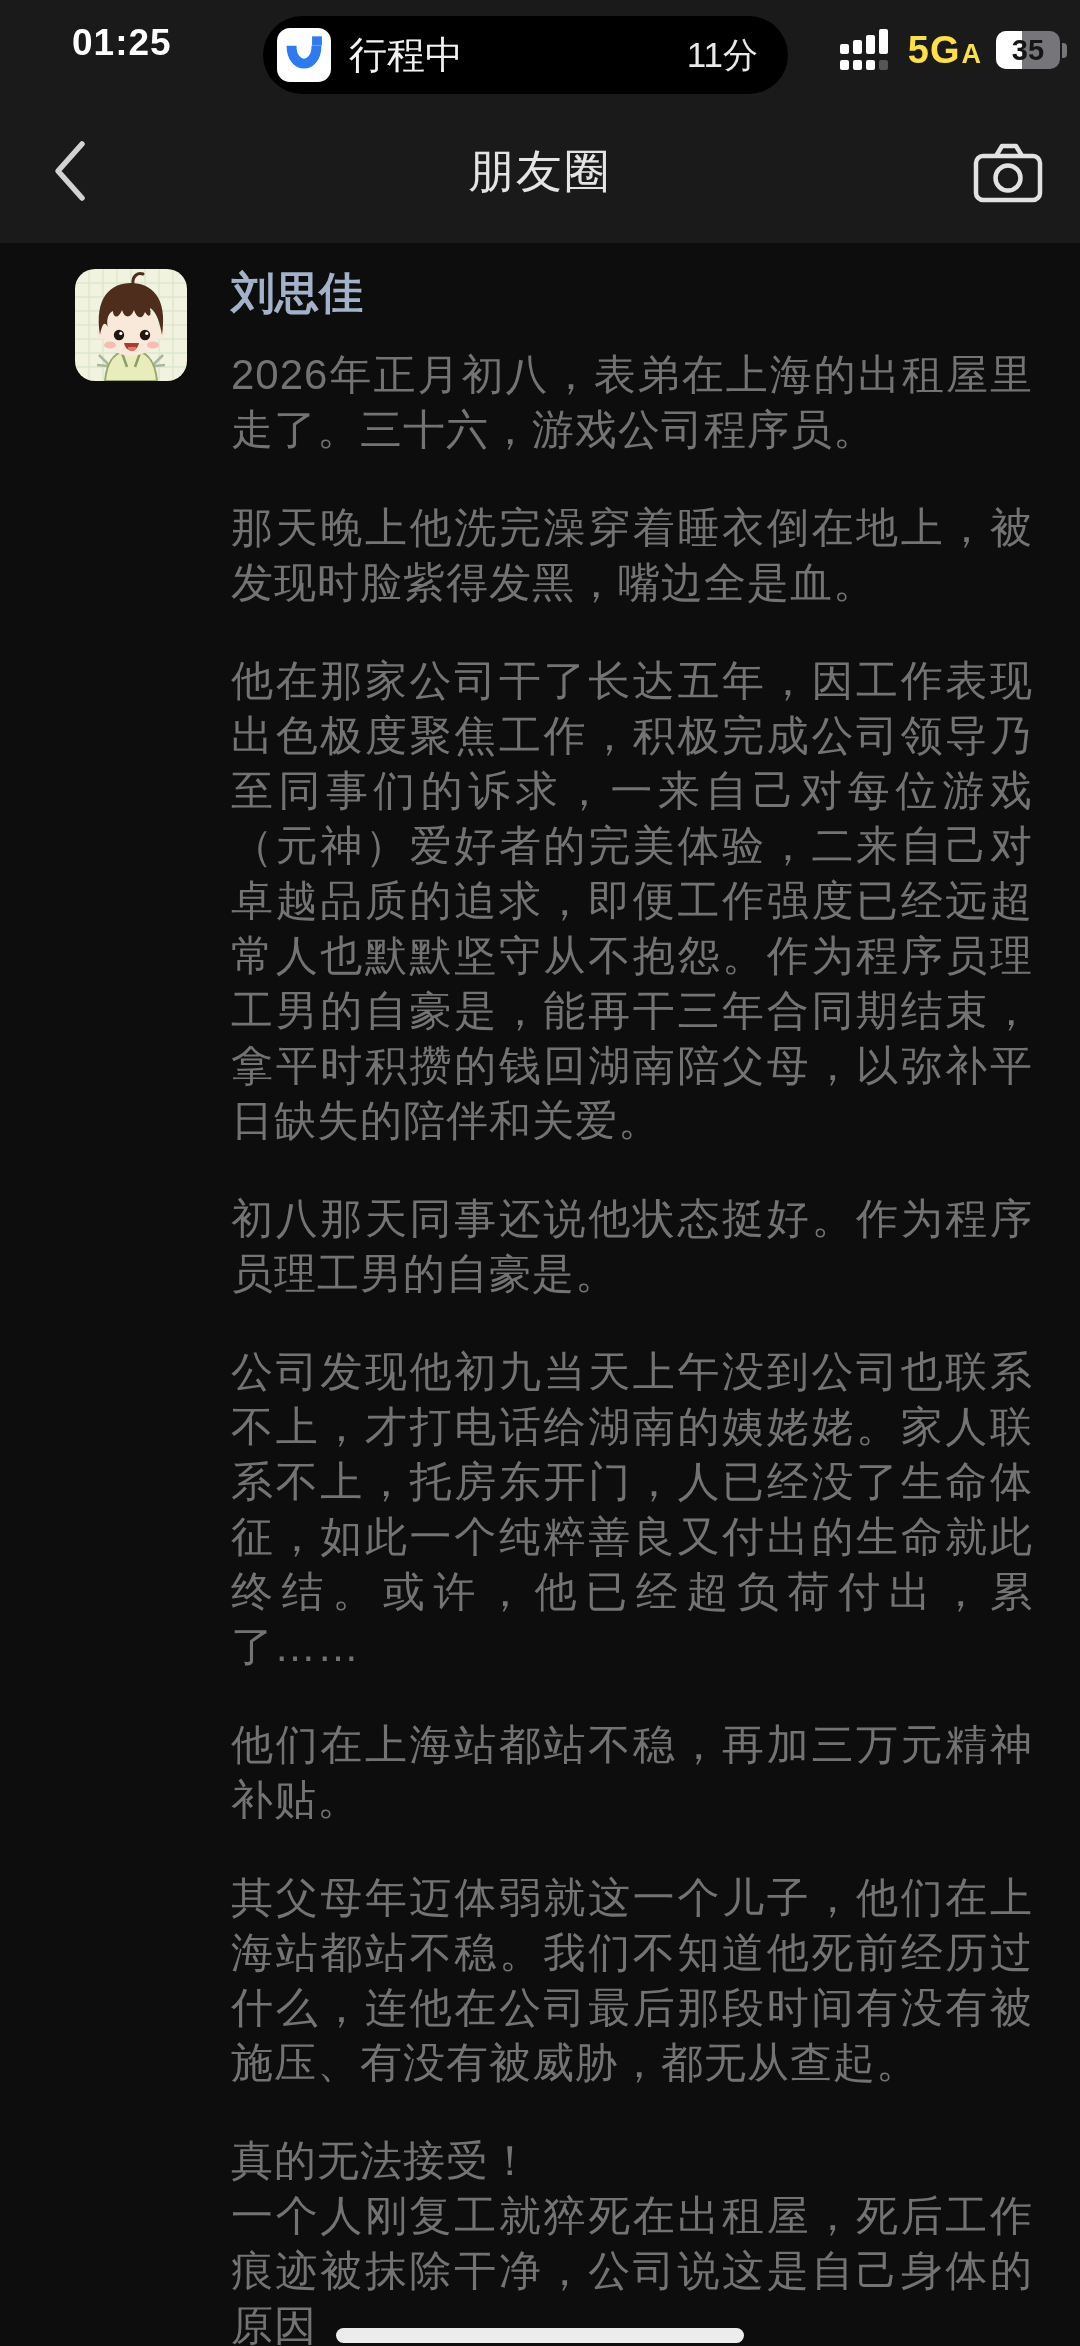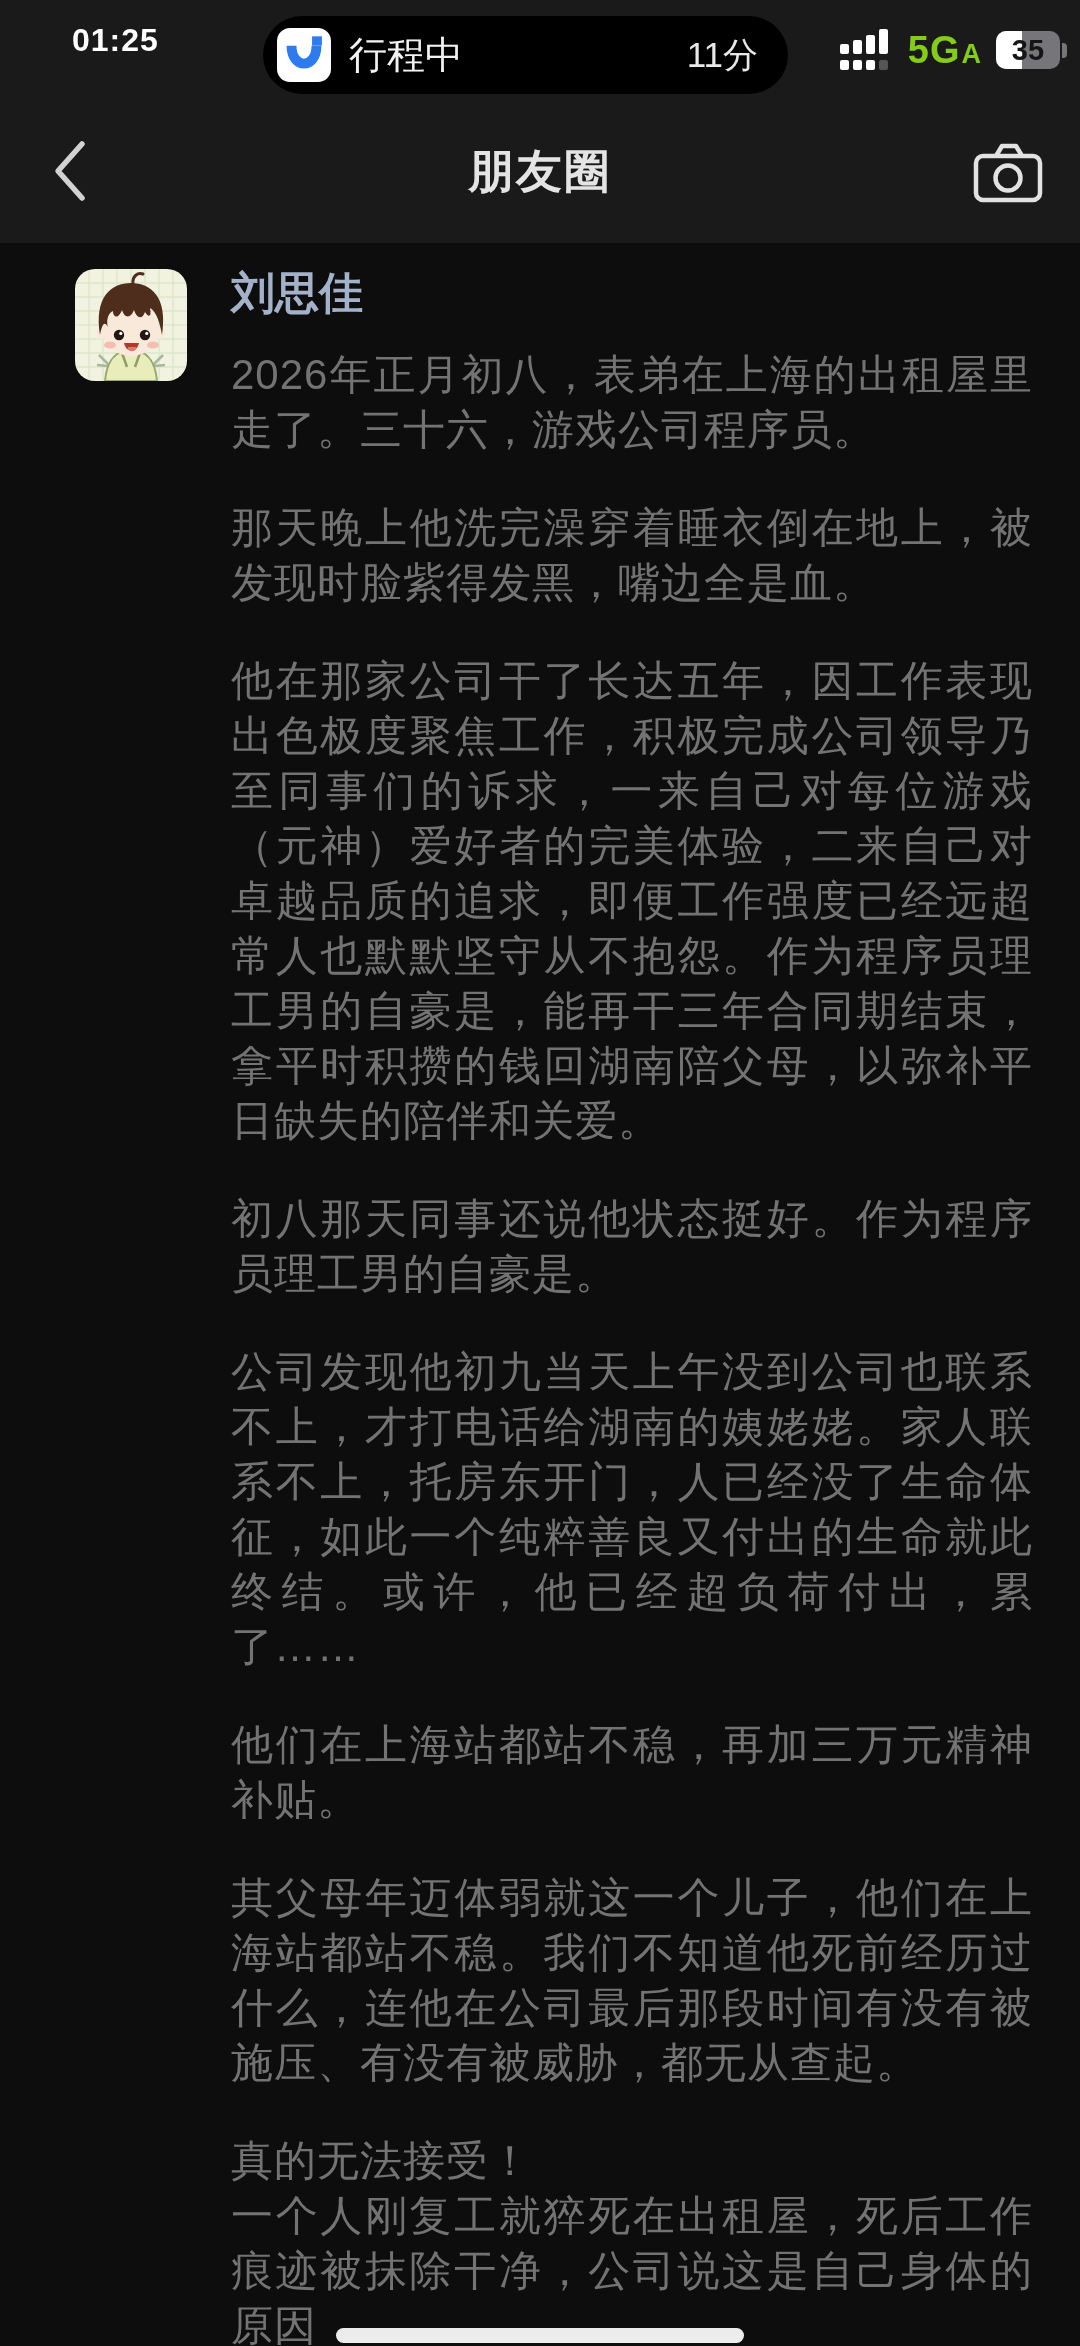--- a/index.html
+++ b/index.html
@@ -2,41 +2,41 @@
 <html><head>
 <meta charset="utf-8">
 <style>
   html,body{margin:0;padding:0;background:#000;}
   *{box-sizing:border-box;}
   body{font-family:"Liberation Sans", sans-serif;}
   .screen{position:relative;width:1080px;height:2346px;background:#0d0d0d;overflow:hidden;margin:0 auto;}
 
   
   .statusbar{position:relative;height:100px;background:#1a1a1a;}
-  .time{position:absolute;left:72px;top:22px;font-size:32px;font-weight:700;color:#ffffff;letter-spacing:1px;}
+  .time{position:absolute;left:72px;top:22px;font-size:37px;font-weight:700;color:#ffffff;letter-spacing:1px;}
   .pill{position:absolute;left:263px;top:16px;width:525px;height:78px;background:#000;border-radius:44px;
         display:flex;align-items:center;padding:0 30px 0 14px;text-align:right;}
   .pill-icon{width:54px;height:54px;border-radius:13px;background:#fff;flex:none;display:flex;align-items:center;justify-content:center;}
   .pill-label{margin-left:18px;font-size:38px;color:#f2f2f2;font-weight:500;}
   .pill-minutes{margin-left:auto;font-size:35px;color:#e8e8e8;}
   .status-right{position:absolute;right:13px;top:0;height:100px;display:flex;align-items:center;gap:14px;}
-  .network{color:#84cc16;font-size:38px;font-weight:700;letter-spacing:1px;display:flex;align-items:baseline;}
+  .network{color:#fde047;font-size:38px;font-weight:700;letter-spacing:1px;display:flex;align-items:baseline;}
   .network .sub{font-size:27px;font-weight:700;margin-left:1px;}
   .battery{display:flex;align-items:center;}
   .battery-body{position:relative;width:64px;height:38px;border-radius:10px;background:#76767a;overflow:hidden;}
   .battery-fill{position:absolute;left:0;top:0;bottom:0;width:40%;background:#ffffff;}
   .battery-text{position:absolute;inset:0;display:flex;align-items:center;justify-content:center;
                 font-size:29px;font-weight:700;color:#151515;}
   .battery-cap{width:5px;height:15px;background:#76767a;border-radius:0 4px 4px 0;margin-left:2px;}
 
   
   .navbar{position:relative;height:143px;background:#1a1a1a;}
   .back-btn{position:absolute;left:52px;top:38px;width:40px;height:66px;display:flex;align-items:center;}
   .nav-title{position:absolute;left:0;right:0;top:0;height:143px;display:flex;align-items:center;justify-content:center;
-             font-size:46px;font-weight:700;color:#e4e4e4;letter-spacing:2px;}
+             font-size:46px;font-weight:400;color:#e4e4e4;letter-spacing:2px;}
   .camera-btn{position:absolute;right:36px;top:42px;width:72px;height:62px;}
 
   
   .content{display:flex;align-items:flex-start;padding:26px 47px 0 75px;gap:44px;background:#0d0d0d;}
   .avatar{flex:none;width:112px;height:112px;}
   .post{flex:1;min-width:0;}
   .username{font-size:44px;line-height:48px;font-weight:700;color:#a3b1c9;margin:0 0 30px 0;}
   .para{margin:0;font-size:42px;line-height:55px;color:#737373;letter-spacing:1px;white-space:pre-wrap;
         word-break:break-all;text-align:justify;}
   .para + .para{margin-top:43px;}

